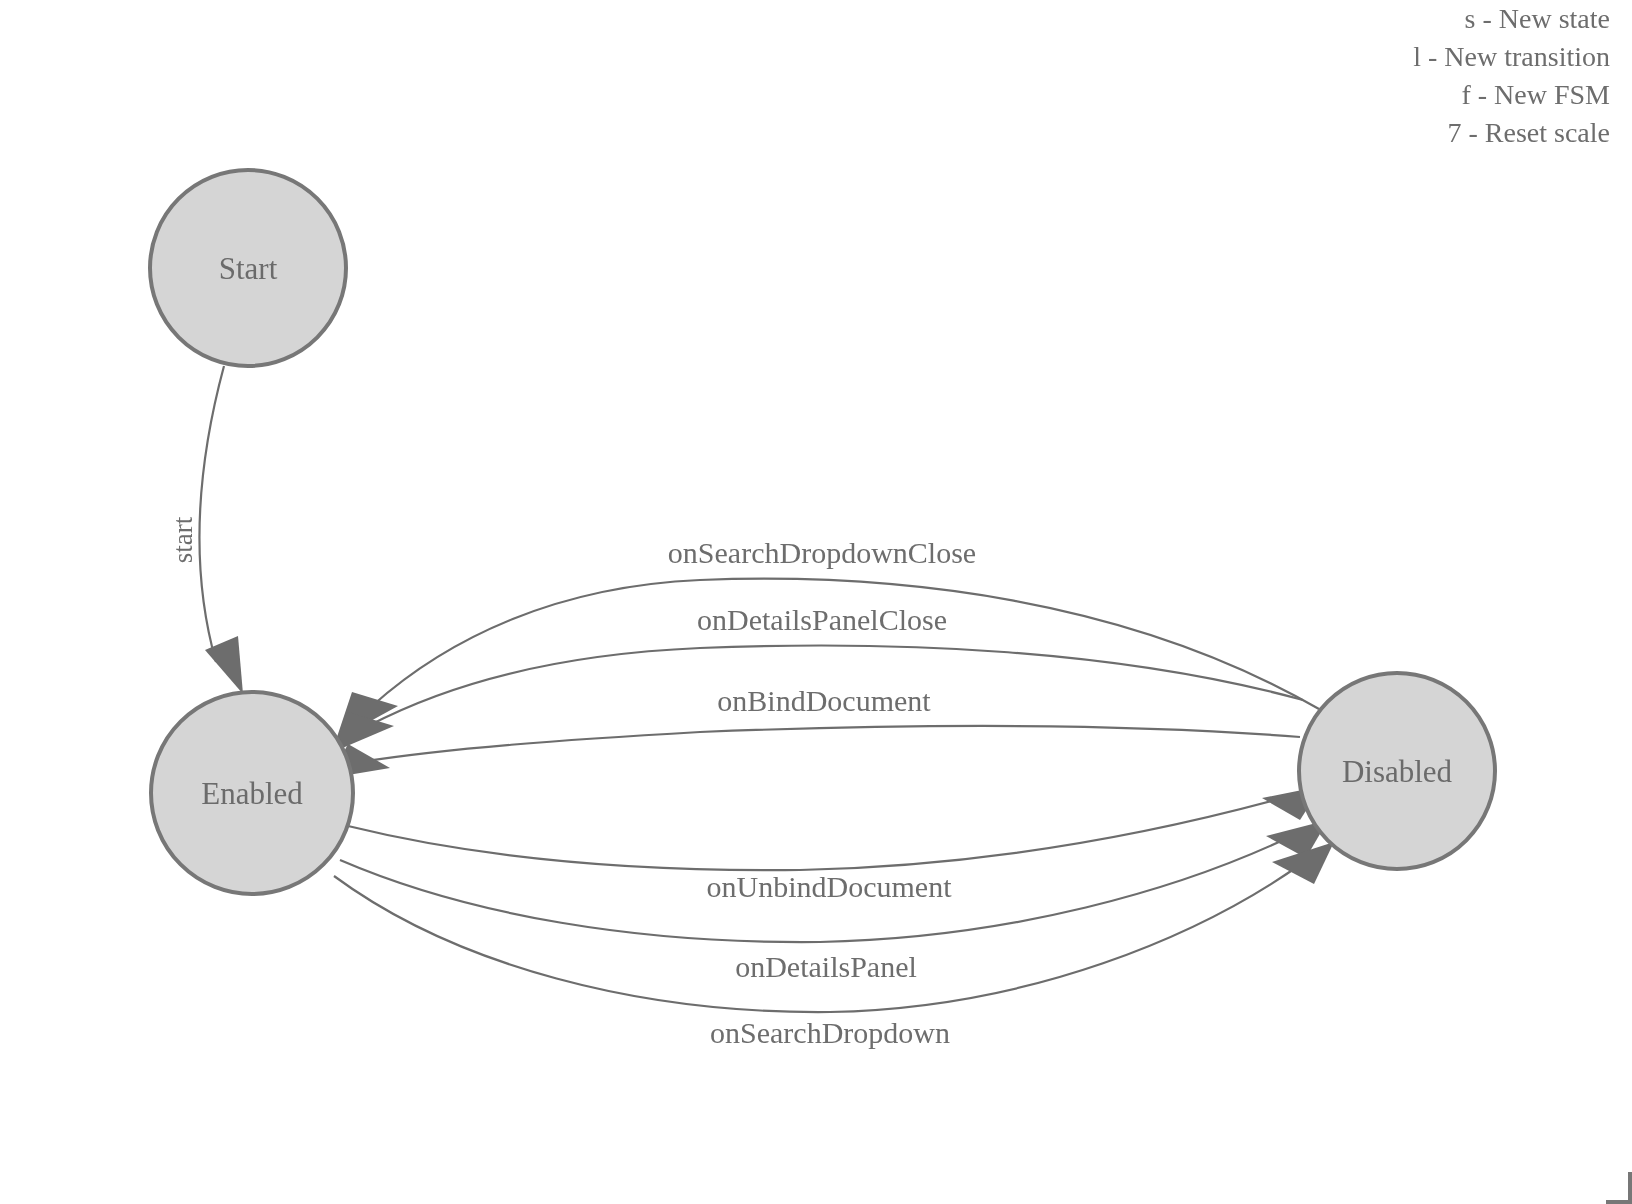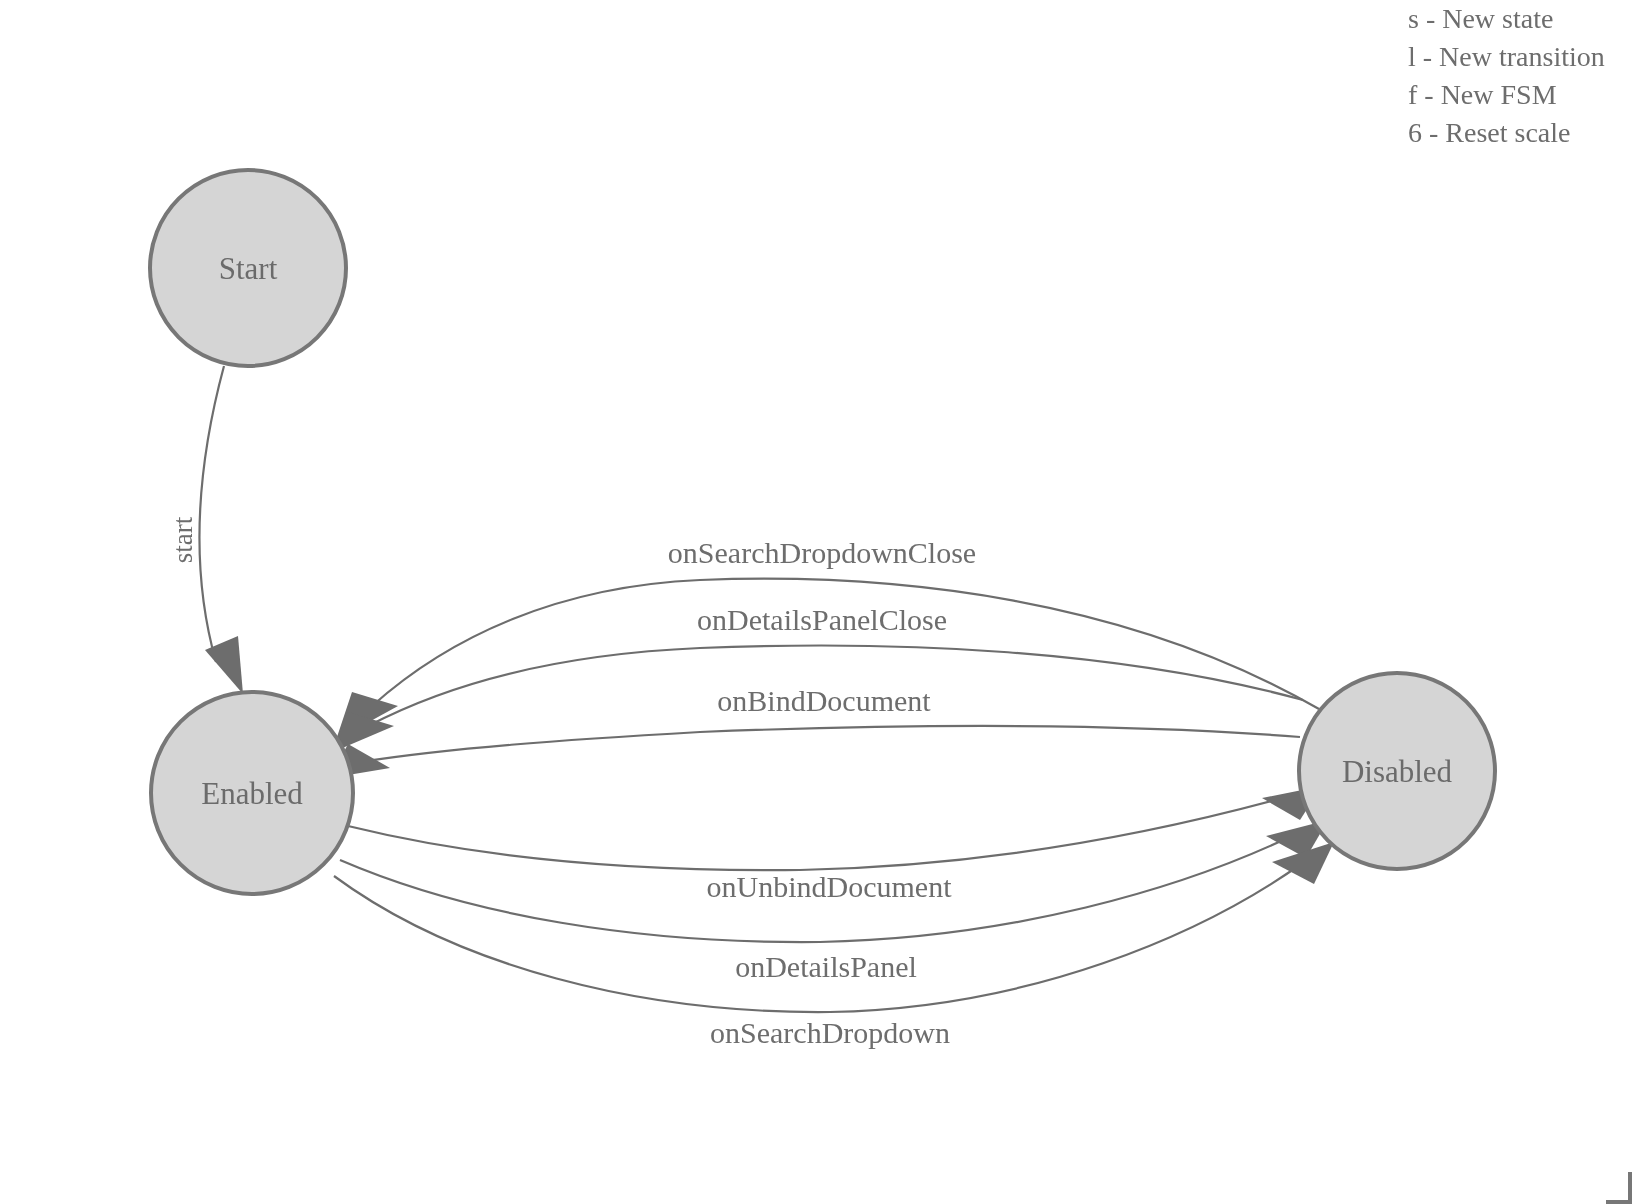--- a/index.html
+++ b/index.html
@@ -60,20 +60,21 @@
   }
 
   #help-overlay {
     position: absolute;
     top: 0px;
     left: 1408px;
     width: 202px;
     height: 160px;
     overflow: hidden;
     pointer-events: auto;
+    text-align: right;
   }
   #help-overlay .help-line {
     font-family: "Liberation Serif", "DejaVu Serif", serif;
     font-size: 28px;
     line-height: 38px;
     color: #6d6d6d;
     white-space: nowrap;
   }
 
   #corner-handle {
@@ -168,19 +169,19 @@
   <text class="edge-label" x="826" y="977">onDetailsPanel</text>
 
   <text class="edge-label" x="830" y="1043">onSearchDropdown</text>
 
 </svg>
 
 <div id="help-overlay">
   <div class="help-line">s - New state</div>
   <div class="help-line">l - New transition</div>
   <div class="help-line">f - New FSM</div>
-  <div class="help-line">6 - Reset scale</div>
+  <div class="help-line">7 - Reset scale</div>
 </div>
 
 <div id="corner-handle">
   <div class="v-bar"></div>
   <div class="h-bar"></div>
 </div>
 
 </body></html>

